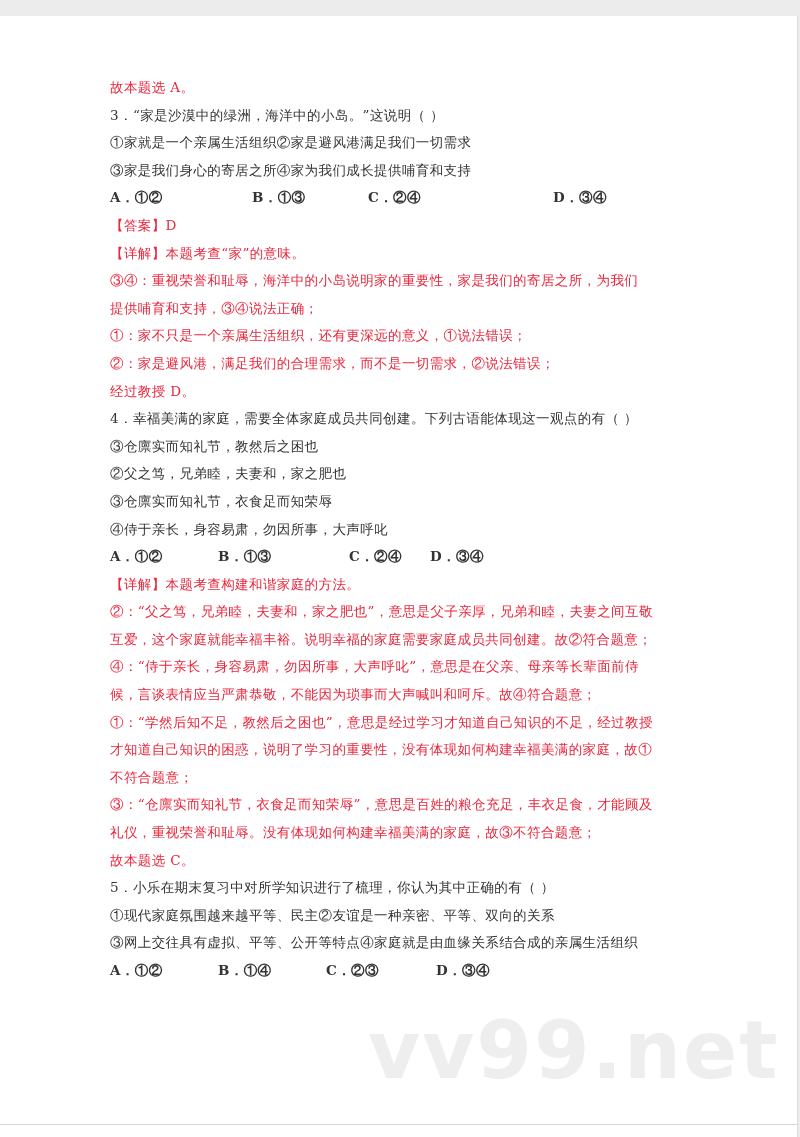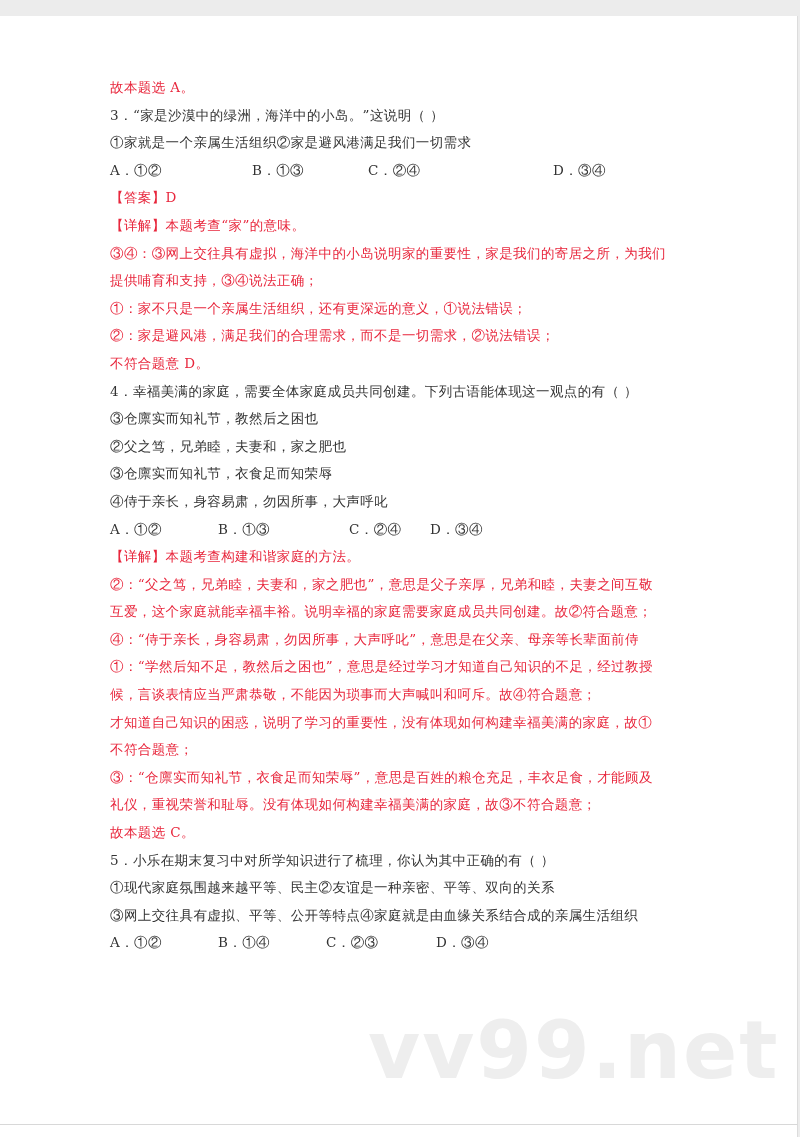--- a/index.html
+++ b/index.html
@@ -24,69 +24,70 @@
     }
     .content {
       position: absolute; left: 110px; top: 58px; width: 585px;
     }
     .line {
       font-size: 13.5px; line-height: 27.6px; height: 27.6px;
       color: #333; white-space: nowrap; letter-spacing: 0.4px;
     }
     .red { color: #e8263c; }
     .opts { display: flex; }
-    .opts span { display: inline-block; }
+    .opts span { display: inline-block; font-weight: bold; }
     .watermark {
       position: absolute; left: 368px; top: 995px;
       font-family: "DejaVu Sans", "Liberation Sans", sans-serif;
       font-weight: bold; font-size: 80px; color: #eeeeee;
       letter-spacing: 2px; line-height: 80px;
     }
   </style>
 </head>
 <body>
 
 <div class="page">
   <div class="content">
 
     <div class="line red">故本题选 A。</div>
 
     <div class="line">3．“家是沙漠中的绿洲，海洋中的小岛。”这说明（    ）</div>
     <div class="line">①家就是一个亲属生活组织②家是避风港满足我们一切需求</div>
+    <div class="line">③家是我们身心的寄居之所④家为我们成长提供哺育和支持</div>
     <div class="line opts">
       <span style="width:142px">A．①②</span>
       <span style="width:116px">B．①③</span>
       <span style="width:185px">C．②④</span>
       <span>D．③④</span>
     </div>
     <div class="line red">【答案】D</div>
     <div class="line red">【详解】本题考查“家”的意味。</div>
-    <div class="line red">③④：③网上交往具有虚拟，海洋中的小岛说明家的重要性，家是我们的寄居之所，为我们</div>
+    <div class="line red">③④：重视荣誉和耻辱，海洋中的小岛说明家的重要性，家是我们的寄居之所，为我们</div>
     <div class="line red">提供哺育和支持，③④说法正确；</div>
     <div class="line red">①：家不只是一个亲属生活组织，还有更深远的意义，①说法错误；</div>
     <div class="line red">②：家是避风港，满足我们的合理需求，而不是一切需求，②说法错误；</div>
-    <div class="line red">不符合题意 D。</div>
+    <div class="line red">经过教授 D。</div>
 
     <div class="line">4．幸福美满的家庭，需要全体家庭成员共同创建。下列古语能体现这一观点的有（    ）</div>
     <div class="line">③仓廪实而知礼节，教然后之困也</div>
     <div class="line">②父之笃，兄弟睦，夫妻和，家之肥也</div>
     <div class="line">③仓廪实而知礼节，衣食足而知荣辱</div>
     <div class="line">④侍于亲长，身容易肃，勿因所事，大声呼叱</div>
     <div class="line opts">
       <span style="width:108px">A．①②</span>
       <span style="width:131px">B．①③</span>
       <span style="width:81px">C．②④</span>
       <span>D．③④</span>
     </div>
     <div class="line red">【详解】本题考查构建和谐家庭的方法。</div>
     <div class="line red">②：“父之笃，兄弟睦，夫妻和，家之肥也”，意思是父子亲厚，兄弟和睦，夫妻之间互敬</div>
     <div class="line red">互爱，这个家庭就能幸福丰裕。说明幸福的家庭需要家庭成员共同创建。故②符合题意；</div>
     <div class="line red">④：“侍于亲长，身容易肃，勿因所事，大声呼叱”，意思是在父亲、母亲等长辈面前侍</div>
+    <div class="line red">候，言谈表情应当严肃恭敬，不能因为琐事而大声喊叫和呵斥。故④符合题意；</div>
     <div class="line red">①：“学然后知不足，教然后之困也”，意思是经过学习才知道自己知识的不足，经过教授</div>
-    <div class="line red">候，言谈表情应当严肃恭敬，不能因为琐事而大声喊叫和呵斥。故④符合题意；</div>
     <div class="line red">才知道自己知识的困惑，说明了学习的重要性，没有体现如何构建幸福美满的家庭，故①</div>
     <div class="line red">不符合题意；</div>
     <div class="line red">③：“仓廪实而知礼节，衣食足而知荣辱”，意思是百姓的粮仓充足，丰衣足食，才能顾及</div>
     <div class="line red">礼仪，重视荣誉和耻辱。没有体现如何构建幸福美满的家庭，故③不符合题意；</div>
     <div class="line red">故本题选 C。</div>
 
     <div class="line">5．小乐在期末复习中对所学知识进行了梳理，你认为其中正确的有（    ）</div>
     <div class="line">①现代家庭氛围越来越平等、民主②友谊是一种亲密、平等、双向的关系</div>
     <div class="line">③网上交往具有虚拟、平等、公开等特点④家庭就是由血缘关系结合成的亲属生活组织</div>
     <div class="line opts">

